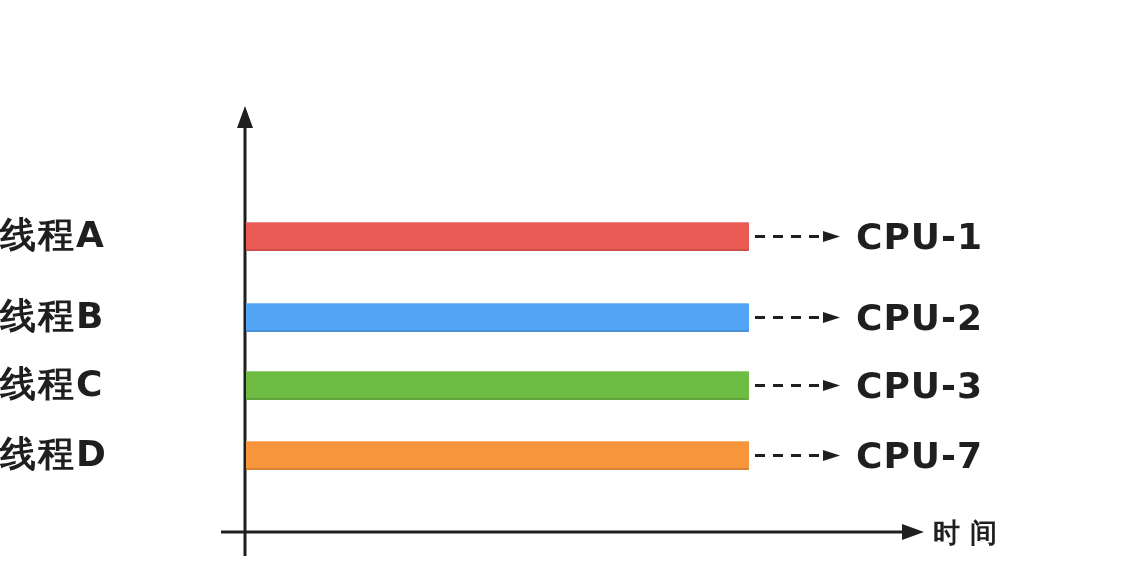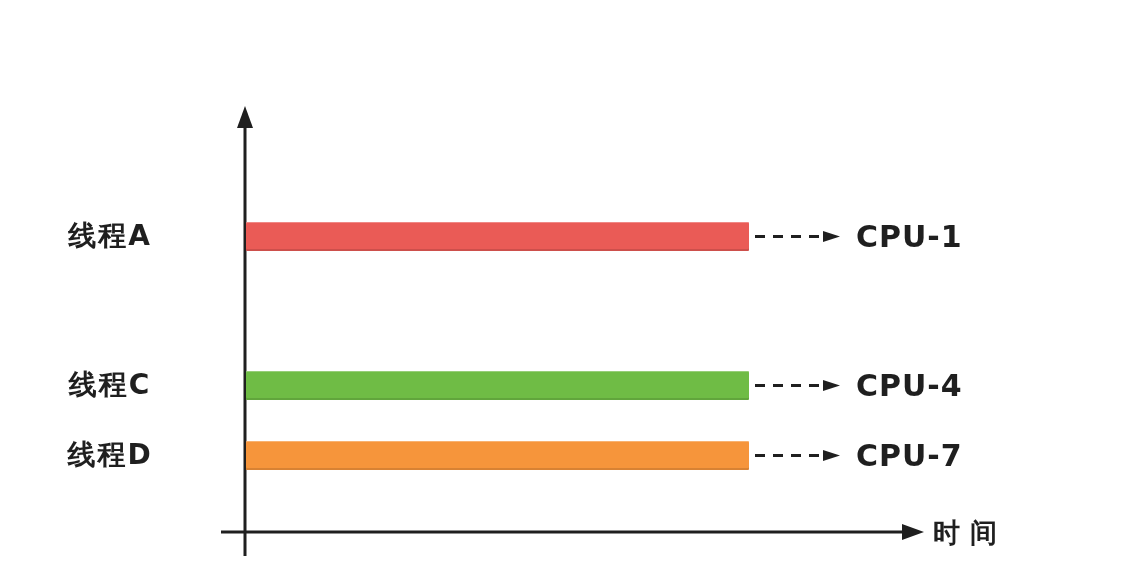--- a/index.html
+++ b/index.html
@@ -49,22 +49,22 @@
   .row-0 { top: 222px; }
   .row-1 { top: 303px; }
   .row-2 { top: 371px; }
   .row-3 { top: 441px; padding-left: 8px; }
   .thread-label {
     position: absolute;
     left: 0;
     width: 220px;
     top: 50%;
     transform: translateY(-53%);
-    text-align: center;
-    font-size: 28px;
+    text-align: left;
+    font-size: 36px;
     font-weight: 600;
     letter-spacing: 2px;
     white-space: nowrap;
   }
   .bar {
     position: absolute;
     left: 246px;
     width: 503px;
     height: 29px;
     border-radius: 1px;
@@ -84,21 +84,21 @@
     stroke-dasharray: 10 8;
   }
   .dashed-arrow polygon {
     fill: currentColor;
   }
   .cpu-label {
     position: absolute;
     left: 856px;
     top: 50%;
     transform: translateY(-52%);
-    font-size: 30px;
+    font-size: 36px;
     font-weight: 600;
     letter-spacing: 1px;
     white-space: nowrap;
   }
 </style>
 </head>
 <body>
 
 <div class="canvas" style="color: rgb(31, 31, 31);">
 
@@ -116,29 +116,38 @@
   <div class="row row-0">
     <div class="thread-label">线程A</div>
     <div class="bar" style="background: rgb(234, 91, 86);"></div>
     <svg class="dashed-arrow" viewBox="0 0 92 29" aria-hidden="true">
       <line x1="3" y1="14.5" x2="70" y2="14.5"></line>
       <polygon points="88,14.5 71,9 71,20"></polygon>
     </svg>
     <div class="cpu-label">CPU-1</div>
   </div>
 
+  <div class="row row-1">
+    <div class="thread-label">线程B</div>
+    <div class="bar" style="background: rgb(82, 165, 245);"></div>
+    <svg class="dashed-arrow" viewBox="0 0 92 29" aria-hidden="true">
+      <line x1="3" y1="14.5" x2="70" y2="14.5"></line>
+      <polygon points="88,14.5 71,9 71,20"></polygon>
+    </svg>
+    <div class="cpu-label">CPU-2</div>
+  </div>
 
   <div class="row row-2">
     <div class="thread-label">线程C</div>
     <div class="bar" style="background: rgb(111, 188, 69);"></div>
     <svg class="dashed-arrow" viewBox="0 0 92 29" aria-hidden="true">
       <line x1="3" y1="14.5" x2="70" y2="14.5"></line>
       <polygon points="88,14.5 71,9 71,20"></polygon>
     </svg>
-    <div class="cpu-label">CPU-4</div>
+    <div class="cpu-label">CPU-3</div>
   </div>
 
   <div class="row row-3">
     <div class="thread-label">线程D</div>
     <div class="bar" style="background: rgb(246, 149, 59);"></div>
     <svg class="dashed-arrow" viewBox="0 0 92 29" aria-hidden="true">
       <line x1="3" y1="14.5" x2="70" y2="14.5"></line>
       <polygon points="88,14.5 71,9 71,20"></polygon>
     </svg>
     <div class="cpu-label">CPU-7</div>

